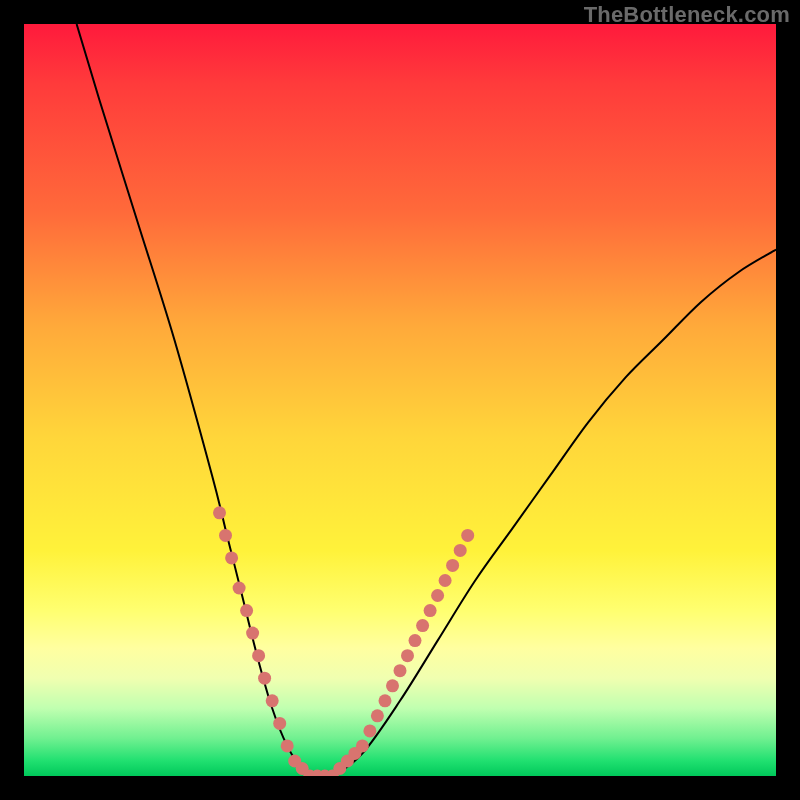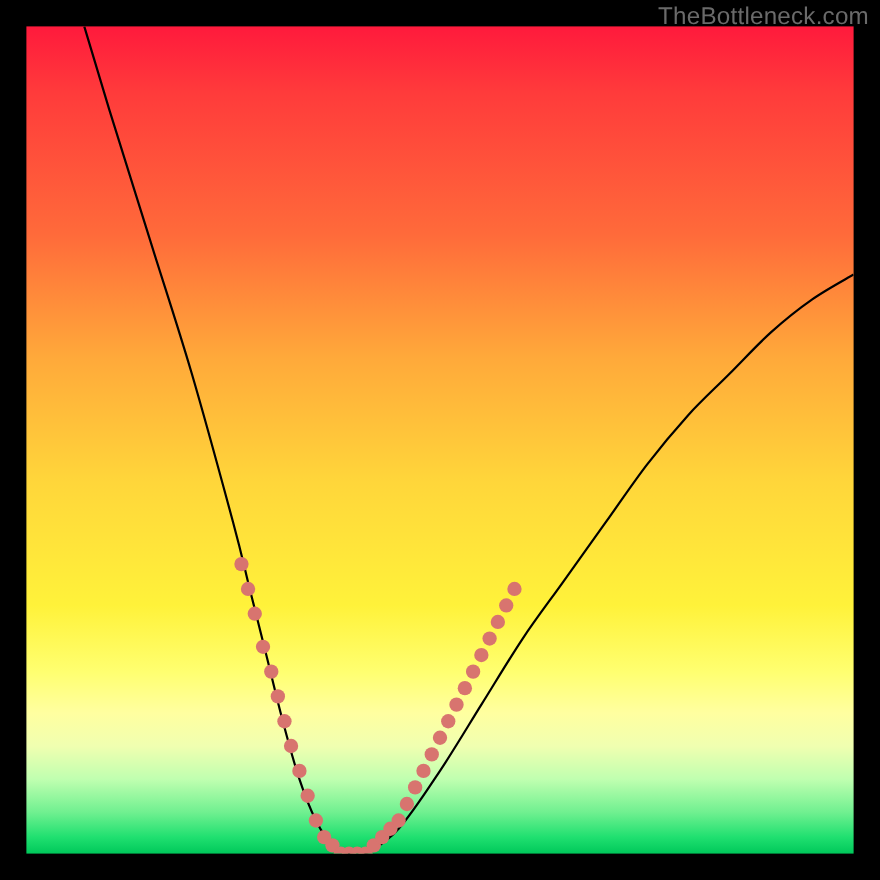--- a/index.html
+++ b/index.html
@@ -33,21 +33,21 @@
       #00c85a 100%
     );
   }
   .watermark {
     position: absolute;
     top: 2px;
     right: 10px;
     color: #6a6a6a;
     font-size: 22px;
     letter-spacing: 0.2px;
-    font-weight: 400;
+    font-weight: 700;
   }
   svg.curves {
     position: absolute;
     left: 0;
     top: 0;
     width: 752px;
     height: 752px;
     pointer-events: none;
   }
   .main-curve {

